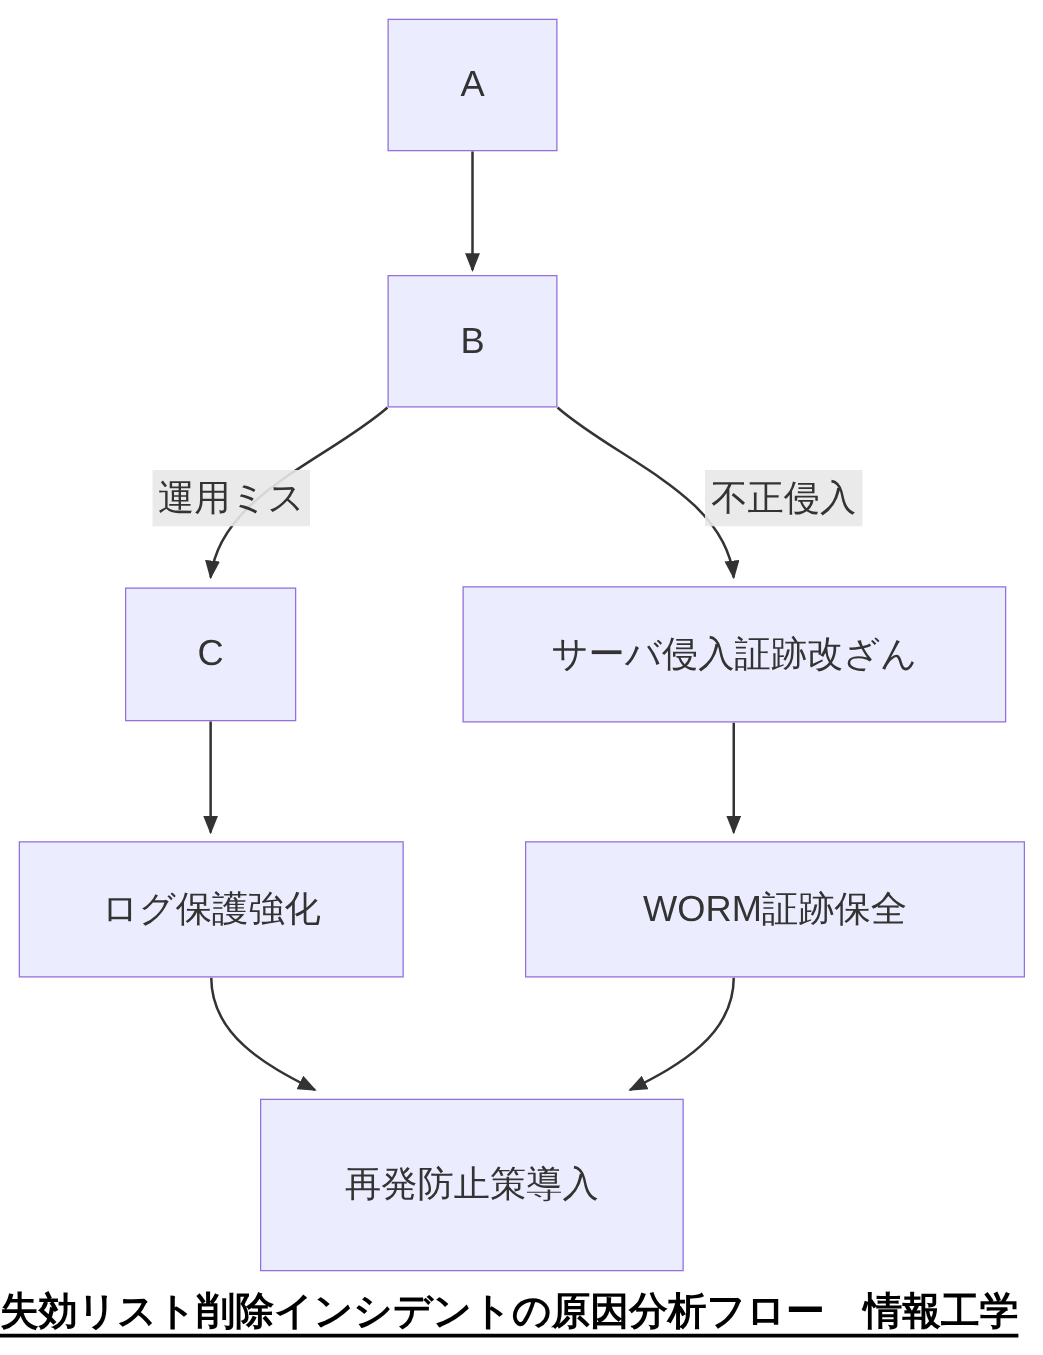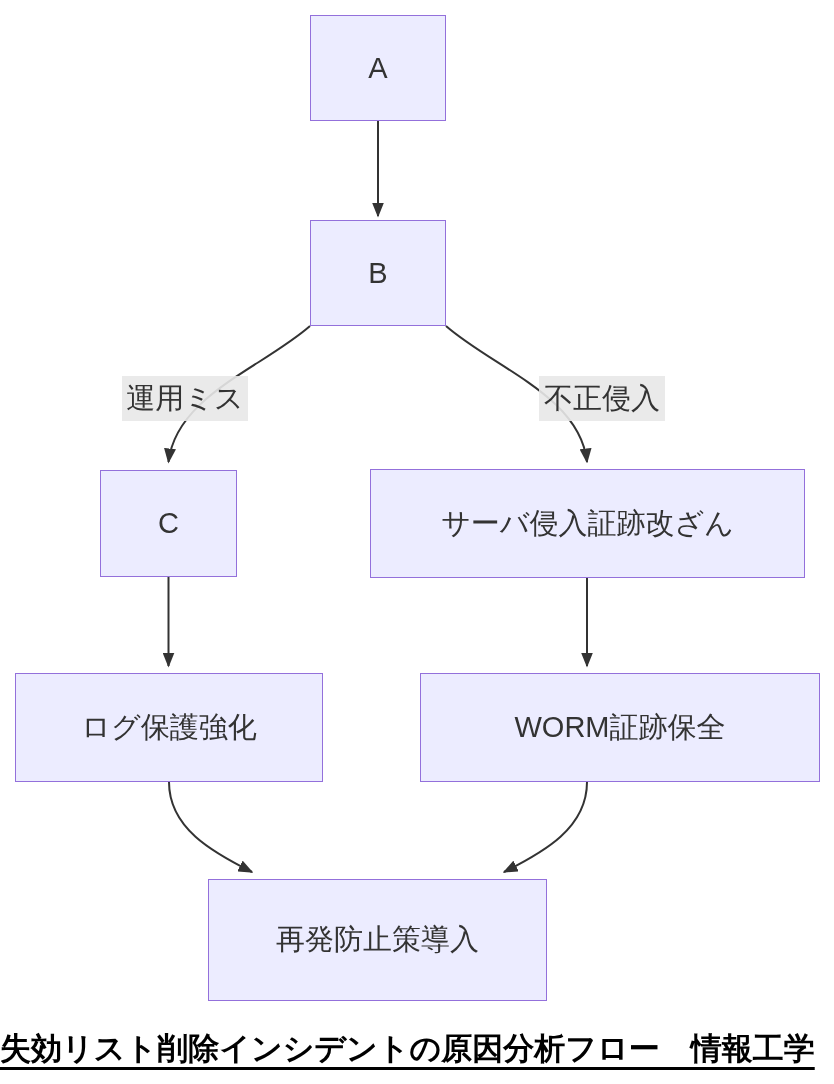--- a/index.html
+++ b/index.html
@@ -34,35 +34,35 @@
     font-size: 29px;
     text-align: center;
     white-space: nowrap;
   }
   .node-a     { left: 310px; top: 15px;  width: 136px; height: 106px; }
   .node-b     { left: 310px; top: 220px; width: 136px; height: 106px; }
   .node-c     { left: 100px; top: 470px; width: 137px; height: 107px; }
   .node-server{ left: 370px; top: 469px; width: 435px; height: 109px; }
   .node-log   { left: 15px;  top: 673px; width: 308px; height: 109px; }
   .node-worm  { left: 420px; top: 673px; width: 400px; height: 109px; }
-  .node-final { left: 208px; top: 879px; width: 339px; height: 122px; }
+  .node-final { left: 208px; top: 879px; width: 339px; height: 138px; }
   .edge-label {
     position: absolute;
     box-sizing: border-box;
     background: rgba(232,232,232,0.9);
     color: #333333;
     font-size: 29px;
     display: flex;
     align-items: center;
     justify-content: center;
     white-space: nowrap;
     margin-left: 16px;
   }
   .edge-label-left  { left: 106px; top: 376px; width: 126px; height: 45px; }
-  .edge-label-right { left: 523px; top: 376px; width: 126px; height: 45px; }
+  .edge-label-right { left: 548px; top: 376px; width: 126px; height: 45px; }
   .caption {
     position: absolute;
     left: 0;
     top: 1030px;
     width: 834px;
     font-size: 31px;
     font-weight: bold;
     color: #000000;
     white-space: nowrap;
     text-decoration: underline;

